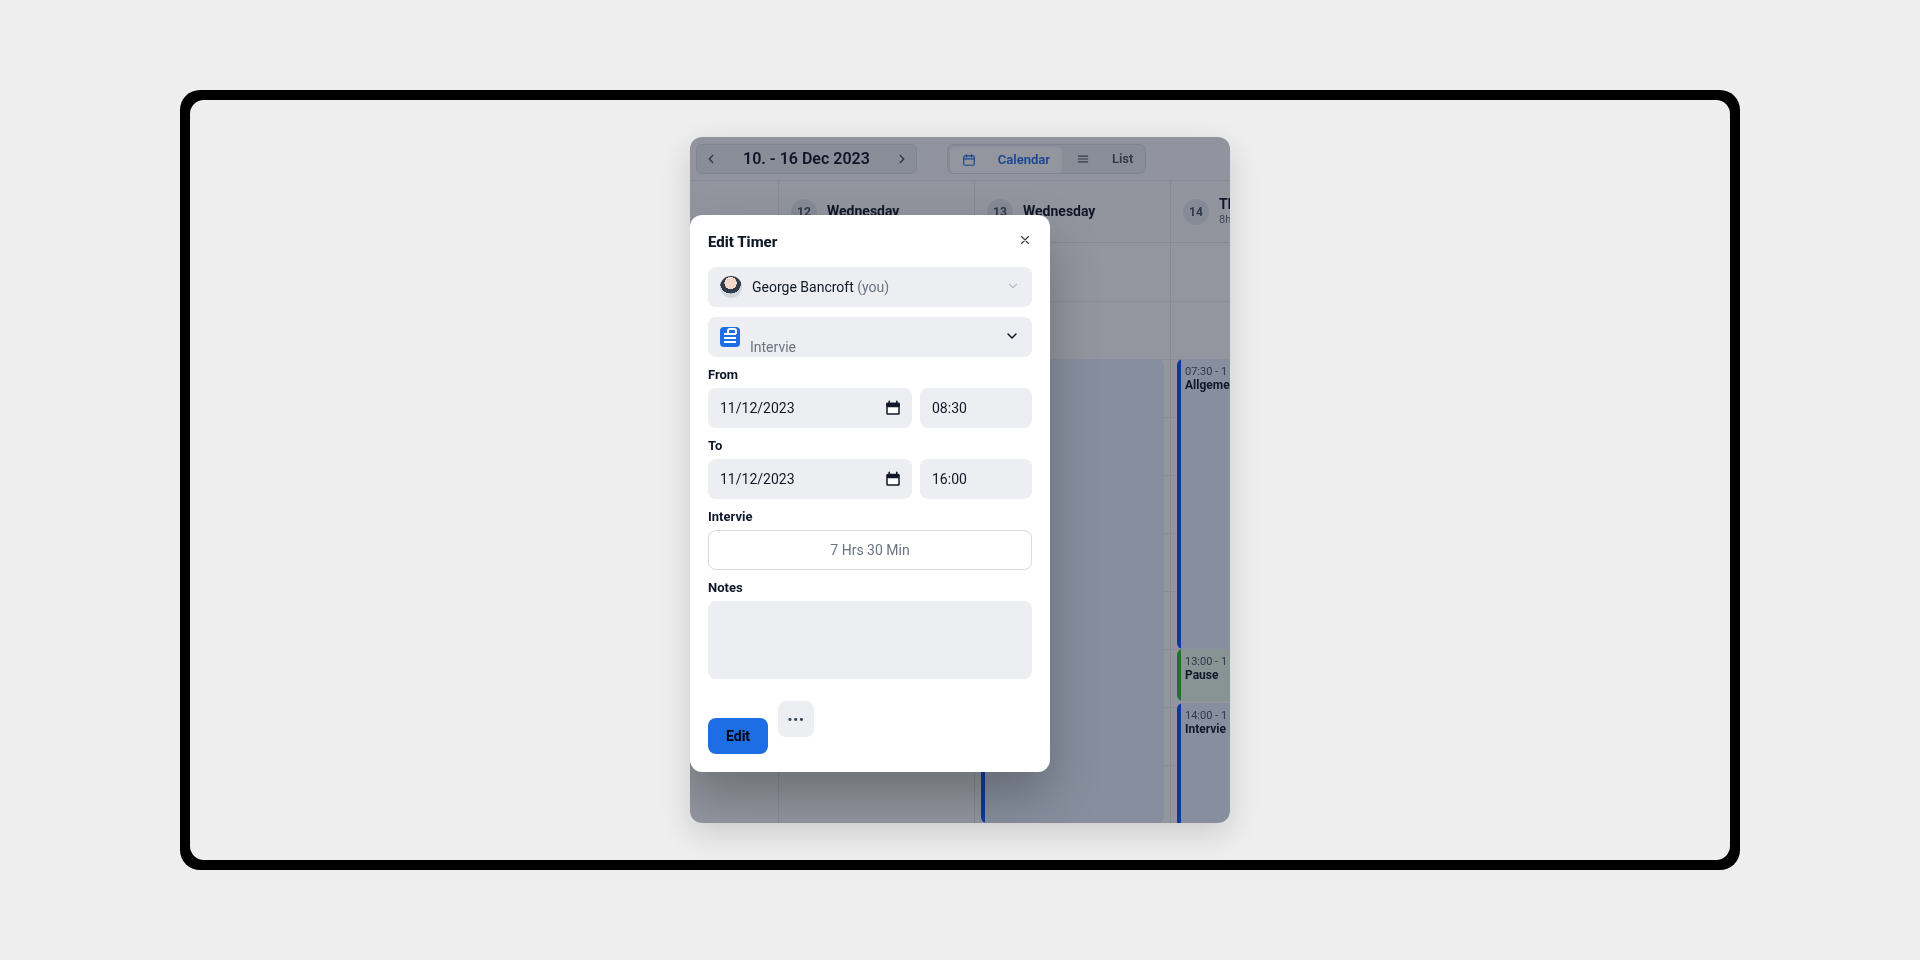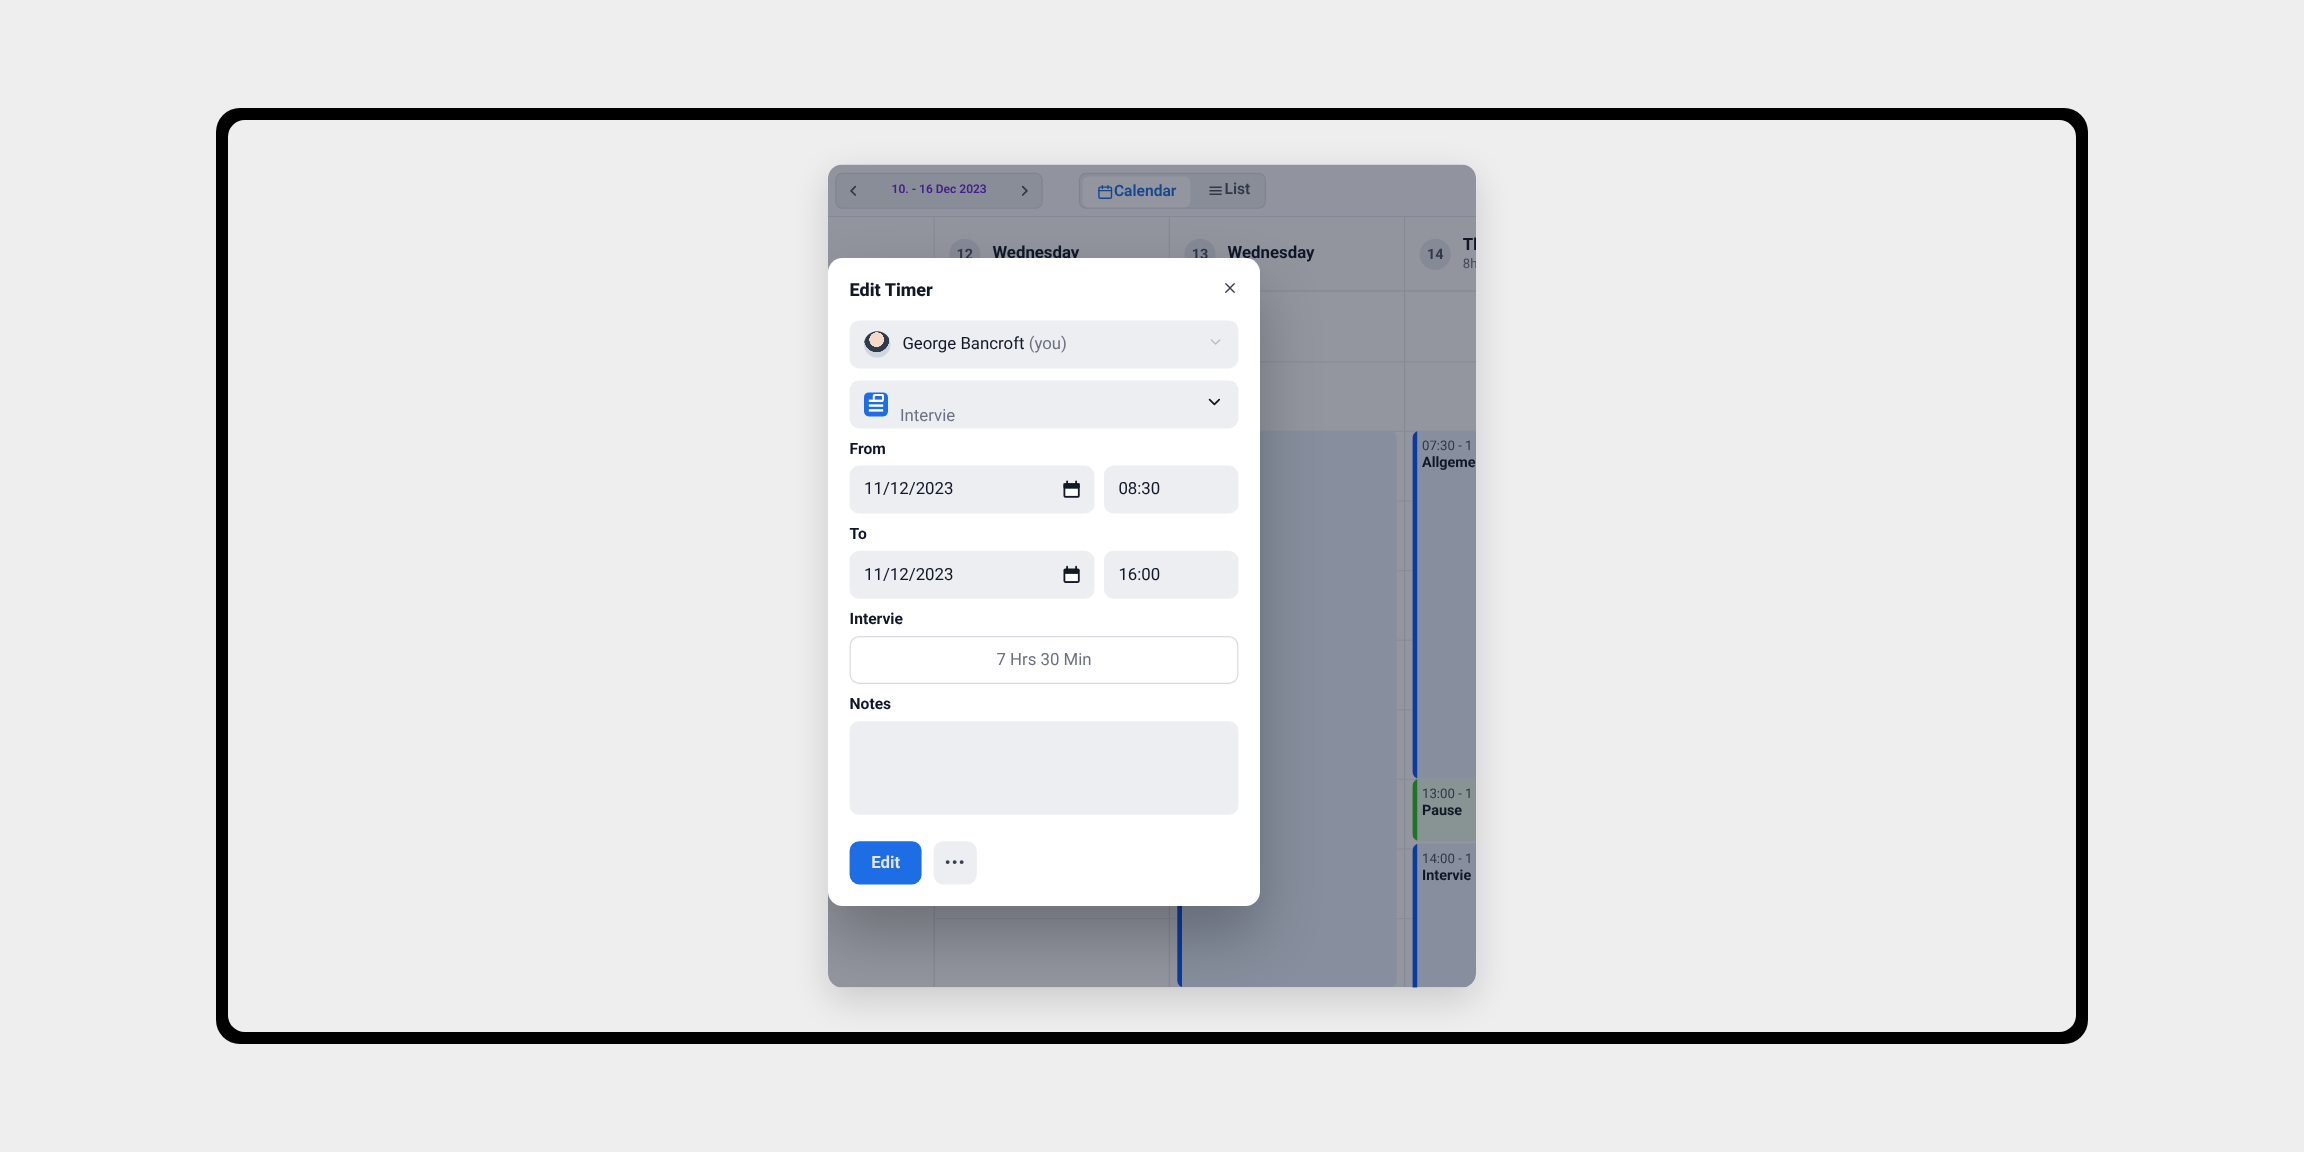--- a/index.html
+++ b/index.html
@@ -52,29 +52,29 @@
     border: 1px solid #dcdfe4;
     border-radius: 6px;
     height: 30px;
   }
   .pagerbtn {
     width: 28px; height: 28px; display:flex; align-items:center; justify-content:center;
     color:#4b5563;
   }
   .daterange {
     padding: 0 18px;
-    font-size: 10px; font-weight: 600; color:#6d28d9;
+    font-size: 16px; font-weight: 600; color:#0f172a;
   }
   .viewseg {
     display:flex;
     background:#eceef1; border:1px solid #dcdfe4; border-radius:6px; height:30px;
     margin-left: 22px;
   }
   .segbtn {
-    display:flex; align-items:center; gap:0; padding:0 12px; font-size:13px; font-weight:600;
+    display:flex; align-items:center; gap:22px; padding:0 12px; font-size:13px; font-weight:600;
     color:#4b5563;
   }
   .segbtn.active { background:#fff; color:#1d6de4; border-radius:5px; margin:2px; height:26px; }
   .calgrid {
     position: absolute; top:44px; left:0; right:0; bottom:0;
     display: grid;
     grid-template-columns: 88px 196px 196px 196px;
     background:#fff;
   }
   .col { border-left:1px solid #e5e7eb; display:flex; flex-direction:column; }
@@ -159,22 +159,22 @@
     border:1px solid #d8dce2; border-radius:8px; height:40px;
     display:flex; align-items:center; justify-content:center;
     color:#6b7280; font-size:14px; background:#fff;
   }
   .notes {
     background:#eceef1; border:none; border-radius:8px;
     height:78px; width:100%; resize:none;
   }
   .actions { display:flex; gap:10px; margin-top:18px; }
   .btn-primary {
-    background:#1d6de4; color:#e5e5e5; font-weight:700; font-size:14px;
-    border:none; border-radius:8px; height:36px; padding:0 18px;
+    background:#1d6de4; color:#000000; font-weight:700; font-size:14px;
+    border:none; border-radius:8px; height:36px; padding:0 18px;margin-top:17px;
   }
   .btn-more {
     background:#eceef1; border:none; border-radius:8px; height:36px; width:36px;
     display:flex; align-items:center; justify-content:center; color:#374151;
     font-weight:700; letter-spacing:1px;
   }
   svg.icon { width:14px; height:14px; }
 </style>
 </head>
 <body>

